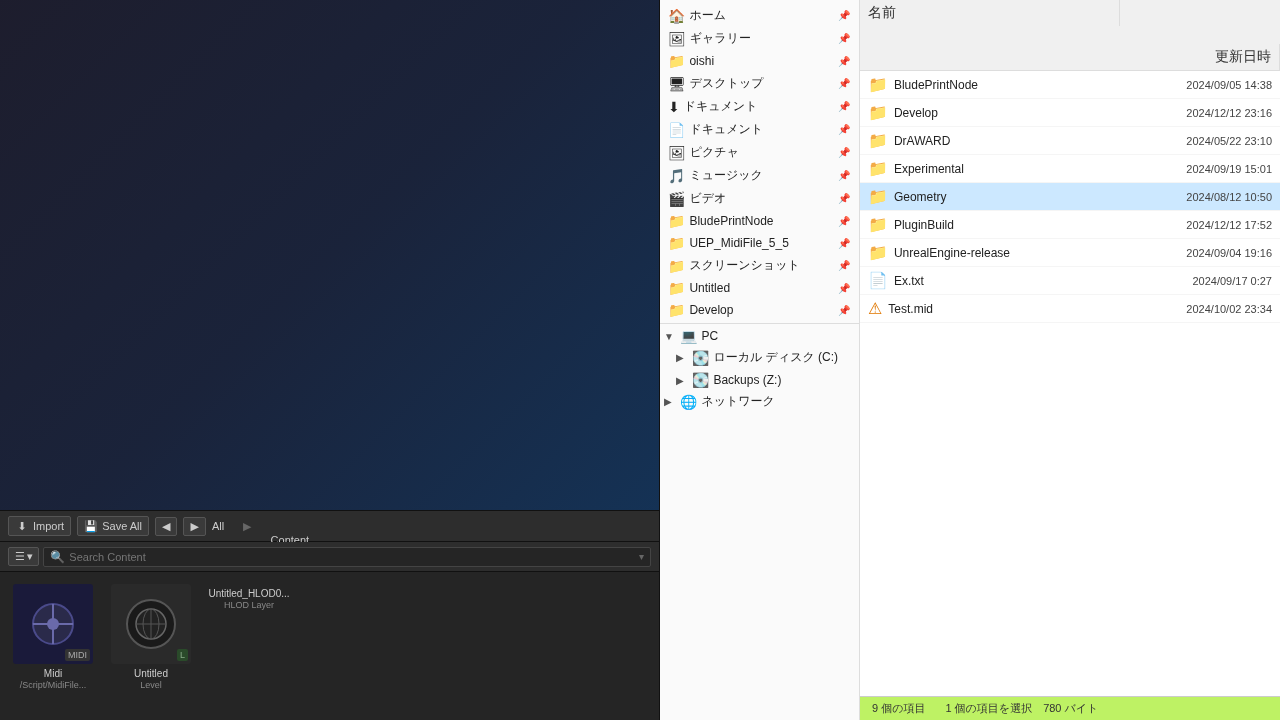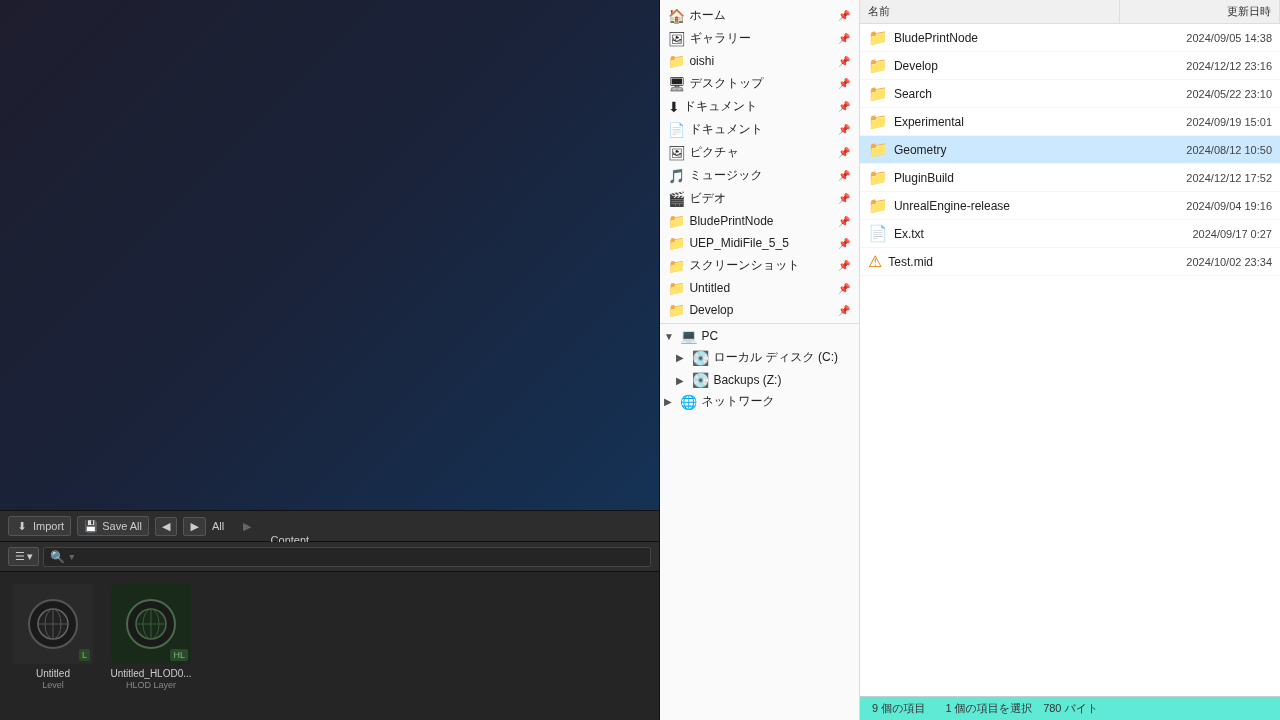--- a/index.html
+++ b/index.html
@@ -261,35 +261,35 @@
       flex: 1;
       overflow-y: auto;
       background: #fff;
     }
 
     .file-list-header {
       display: flex;
       align-items: flex-start;
       background: #f0f0f0;
       border-bottom: 1px solid #ddd;
-      font-size: 11px;
+      font-size: 14px;
       color: #333;
       position: sticky;
       top: 0;
       z-index: 1;
     }
 
     .file-list-header-cell {
       padding: 4px 8px;
       border-right: 1px solid #ddd;
       cursor: pointer;
       user-select: none;
     }
     .file-list-header-cell.name-col { flex: 1; }
-    .file-list-header-cell.date-col { width: 160px; text-align: right; }
+    .file-list-header-cell.date-col { width: 160px; text-align: right; margin-top: 44px; }
 
     .file-row {
       display: flex;
       align-items: center;
       padding: 2px 0;
       border-bottom: 1px solid #f5f5f5;
       cursor: pointer;
       font-size: 12px;
     }
     .file-row.selected { background: #cce8ff; }
@@ -314,21 +314,21 @@
     .file-icon {
       font-size: 16px;
     }
 
     .folder-icon { color: #ffd700; }
     .txt-icon { color: #777; }
     .mid-icon { color: #e07700; }
 
     
     .explorer-statusbar {
-      background: #5eead4;
+      background: #bef264;
       border-top: 1px solid #ccc;
       padding: 3px 12px;
       font-size: 11px;
       color: #333;
       display: flex;
       gap: 20px;
       height: 24px;
       align-items: center;
     }
 
@@ -407,55 +407,60 @@
       </div>
     </div>
 
     <div class="content-search-bar">
       <button class="filter-btn">
         <span>☰</span>
         <span>▾</span>
       </button>
       <div class="search-input-container">
         <span style="color:#666;margin-right:4px;">🔍</span>
+        <input class="search-input" type="text" placeholder="Search Content" style="">
         <span class="search-expand-btn">▾</span>
       </div>
     </div>
 
     <div class="content-grid">
 
+      <div class="content-item">
+        <div class="content-thumbnail midi-thumb">
+          <svg width="50" height="50" viewBox="0 0 50 50">
+            <circle cx="25" cy="25" r="20" fill="#2a2a4a" stroke="#4a4a8a" stroke-width="2"></circle>
+            <circle cx="25" cy="25" r="6" fill="#6a6aaa"></circle>
+            <line x1="25" y1="5" x2="25" y2="20" stroke="#6a6aaa" stroke-width="2"></line>
+            <line x1="25" y1="30" x2="25" y2="45" stroke="#6a6aaa" stroke-width="2"></line>
+            <line x1="5" y1="25" x2="20" y2="25" stroke="#6a6aaa" stroke-width="2"></line>
+            <line x1="30" y1="25" x2="45" y2="25" stroke="#6a6aaa" stroke-width="2"></line>
+          </svg>
+          <div style="position:absolute;bottom:3px;right:3px;background:#333;border-radius:2px;padding:1px 3px;font-size:9px;color:#aaa;">MIDI</div>
+        </div>
+        <div class="content-item-label">Midi</div>
+        <div class="content-item-sublabel">/Script/MidiFile...</div>
+      </div>
 
       <div class="content-item">
         <div class="content-thumbnail level-thumb">
           <div class="level-icon">
             <svg width="36" height="36" viewBox="0 0 36 36">
               <circle cx="18" cy="18" r="15" fill="#222" stroke="#666" stroke-width="1.5"></circle>
               <ellipse cx="18" cy="18" rx="8" ry="15" fill="none" stroke="#555" stroke-width="1"></ellipse>
               <line x1="3" y1="18" x2="33" y2="18" stroke="#555" stroke-width="1"></line>
               <line x1="18" y1="3" x2="18" y2="33" stroke="#555" stroke-width="1"></line>
             </svg>
           </div>
           <div style="position:absolute;bottom:3px;right:3px;background:#2a4a2a;border-radius:2px;padding:1px 3px;font-size:9px;color:#8a8;">L</div>
         </div>
         <div class="content-item-label">Untitled</div>
         <div class="content-item-sublabel">Level</div>
       </div>
 
       <div class="content-item">
-        <div class="content-thumbnail hlod-thumb">
-          <div class="level-icon" style="border-color:#4a6a4a;">
-            <svg width="36" height="36" viewBox="0 0 36 36">
-              <circle cx="18" cy="18" r="15" fill="#1a2a1a" stroke="#4a6a4a" stroke-width="1.5"></circle>
-              <ellipse cx="18" cy="18" rx="8" ry="15" fill="none" stroke="#3a5a3a" stroke-width="1"></ellipse>
-              <line x1="3" y1="18" x2="33" y2="18" stroke="#3a5a3a" stroke-width="1"></line>
-              <line x1="18" y1="3" x2="18" y2="33" stroke="#3a5a3a" stroke-width="1"></line>
-            </svg>
-          </div>
-          <div style="position:absolute;bottom:3px;right:3px;background:#2a4a2a;border-radius:2px;padding:1px 3px;font-size:9px;color:#8a8;">HL</div>
-        </div>
         <div class="content-item-label">Untitled_HLOD0...</div>
         <div class="content-item-sublabel">HLOD Layer</div>
       </div>
     </div>
   </div>
 </div>
 
 <div class="right-panel">
   <div class="explorer-main">
 
@@ -578,21 +583,21 @@
           <div class="file-row-name">
             <span class="file-icon folder-icon">📁</span>
             <span>Develop</span>
           </div>
           <div class="file-row-date">2024/12/12 23:16</div>
         </div>
 
         <div class="file-row">
           <div class="file-row-name">
             <span class="file-icon folder-icon">📁</span>
-            <span>Search</span>
+            <span>DrAWARD</span>
           </div>
           <div class="file-row-date">2024/05/22 23:10</div>
         </div>
 
         <div class="file-row">
           <div class="file-row-name">
             <span class="file-icon folder-icon">📁</span>
             <span>Experimental</span>
           </div>
           <div class="file-row-date">2024/09/19 15:01</div>

